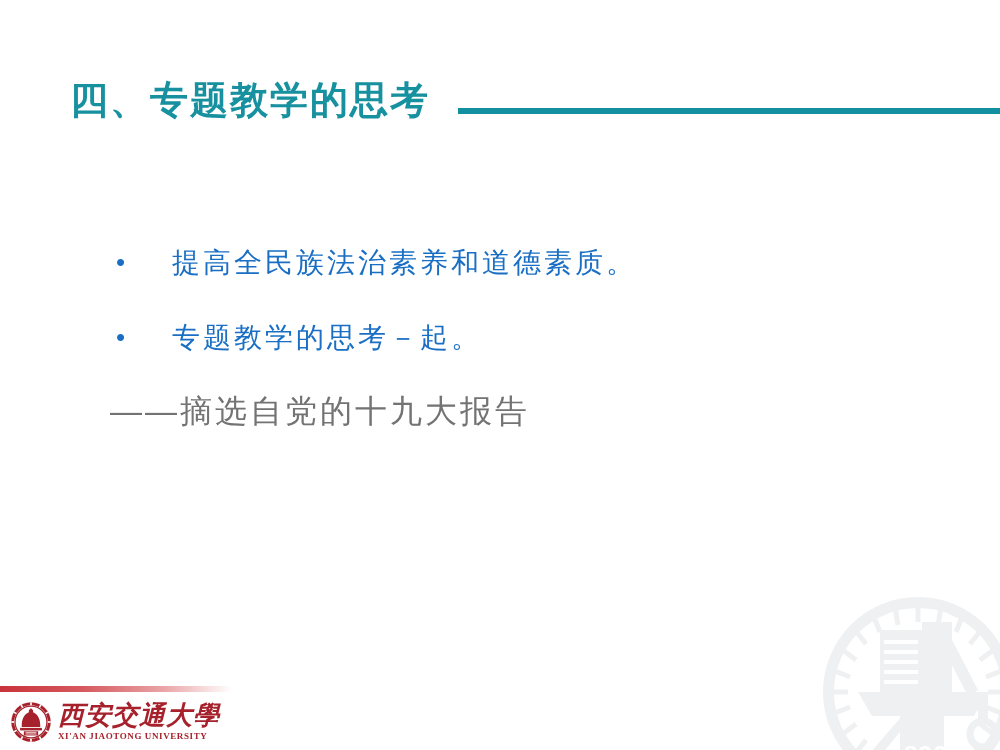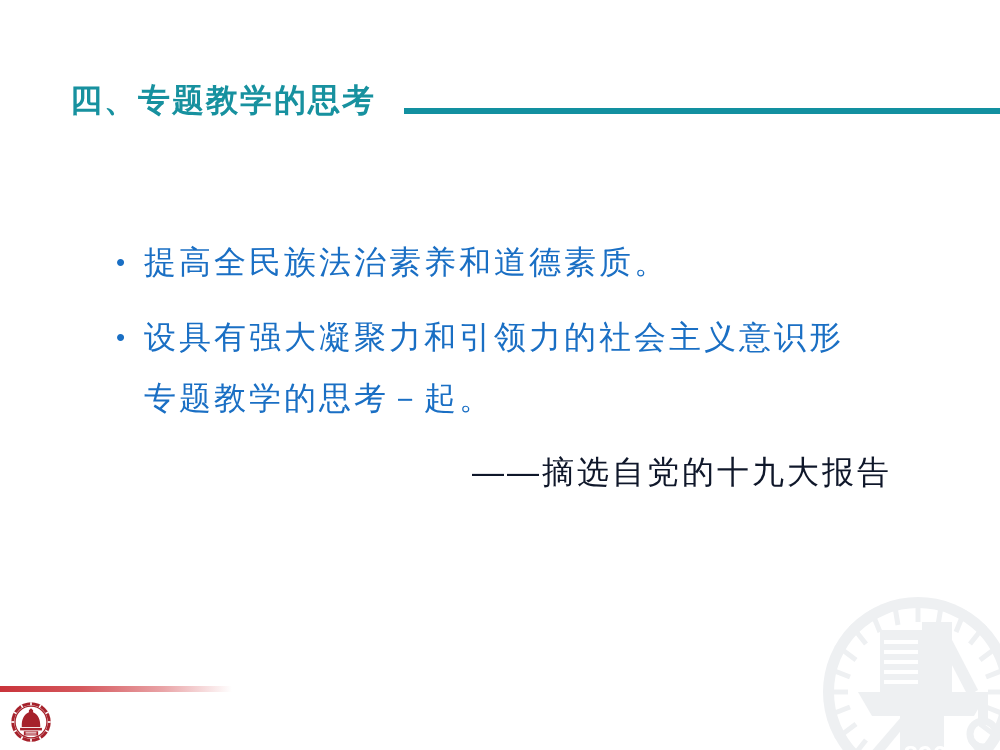--- a/index.html
+++ b/index.html
@@ -21,21 +21,21 @@
     position: absolute;
     left: 0;
     top: 72px;
     width: 1000px;
     height: 56px;
     display: flex;
     align-items: center;
   }
   .slide-title {
     margin-left: 70px;
-    font-size: 32px;
+    font-size: 38px;
     font-weight: bold;
     color: #17919f;
     letter-spacing: 2px;
     white-space: nowrap;
     line-height: 1;
   }
   .title-rule {
     margin-left: 28px;
     flex: 1 1 auto;
     height: 6px;
@@ -61,38 +61,39 @@
     flex: 0 0 34px;
     font-size: 26px;
     line-height: 60px;
     color: #1a6fc4;
     text-align: left;
     padding-left: 6px;
     box-sizing: border-box;
   }
   .bullet-text {
     flex: 1 1 auto;
-    font-size: 32px;
+    font-size: 28px;
     line-height: 61px;
     letter-spacing: 3px;
     color: #1a6fc4;
     font-weight: 500;
+    margin-left: 28px;
   }
   .bullet-text .line {
     display: block;
     white-space: nowrap;
   }
   .attribution {
     margin-top: 2px;
-    text-align: right;
+    text-align: left;
     padding-right: 28px;
     font-size: 32px;
     line-height: 58px;
     letter-spacing: 3px;
-    color: #0f172a;
+    color: #737373;
     font-weight: 500;
     white-space: nowrap;
   }
 
   
   .footer-rule {
     position: absolute;
     left: 0;
     top: 686px;
     width: 232px;
@@ -166,21 +167,20 @@
     <div class="bullet-item">
       <div class="bullet-dot">•</div>
       <div class="bullet-text">
         <span class="line">提高全民族法治素养和道德素质。</span>
       </div>
     </div>
 
     <div class="bullet-item">
       <div class="bullet-dot">•</div>
       <div class="bullet-text">
-        <span class="line">设具有强大凝聚力和引领力的社会主义意识形</span>
         <span class="line">专题教学的思考－起。</span>
       </div>
     </div>
 
     <div class="attribution">——摘选自党的十九大报告</div>
   </div>
 
   <div class="footer-rule"></div>
 
   <div class="footer-logo">
@@ -210,20 +210,24 @@
 
           <path d="M50 17 L55 22 L55 27 C68 33 72 45 72 58 L72 62 L28 62 L28 58 C28 45 32 33 45 27 L45 22 Z" fill="#a6212b"></path>
           <rect x="24" y="64" width="52" height="6" fill="#a6212b"></rect>
           <rect x="33" y="72" width="34" height="10" fill="#a6212b"></rect>
           <g stroke="#ffffff" stroke-width="2">
             <line x1="37" y1="74.5" x2="63" y2="74.5"></line>
             <line x1="37" y1="78.5" x2="63" y2="78.5"></line>
           </g>
         </g>
       </svg>
+    </span>
+    <span class="logo-wordmark">
+      <span class="logo-cn">西安交通大學</span>
+      <span class="logo-en">XI'AN JIAOTONG UNIVERSITY</span>
     </span>
   </div>
 
   <div class="watermark">
     <svg viewBox="0 0 210 210" width="210" height="210" aria-hidden="true">
       <g fill="#eef0f2">
         <circle cx="100" cy="100" r="95"></circle>
       </g>
       <circle cx="100" cy="100" r="84" fill="#ffffff"></circle>
       <g stroke="#eef0f2" stroke-width="5">

